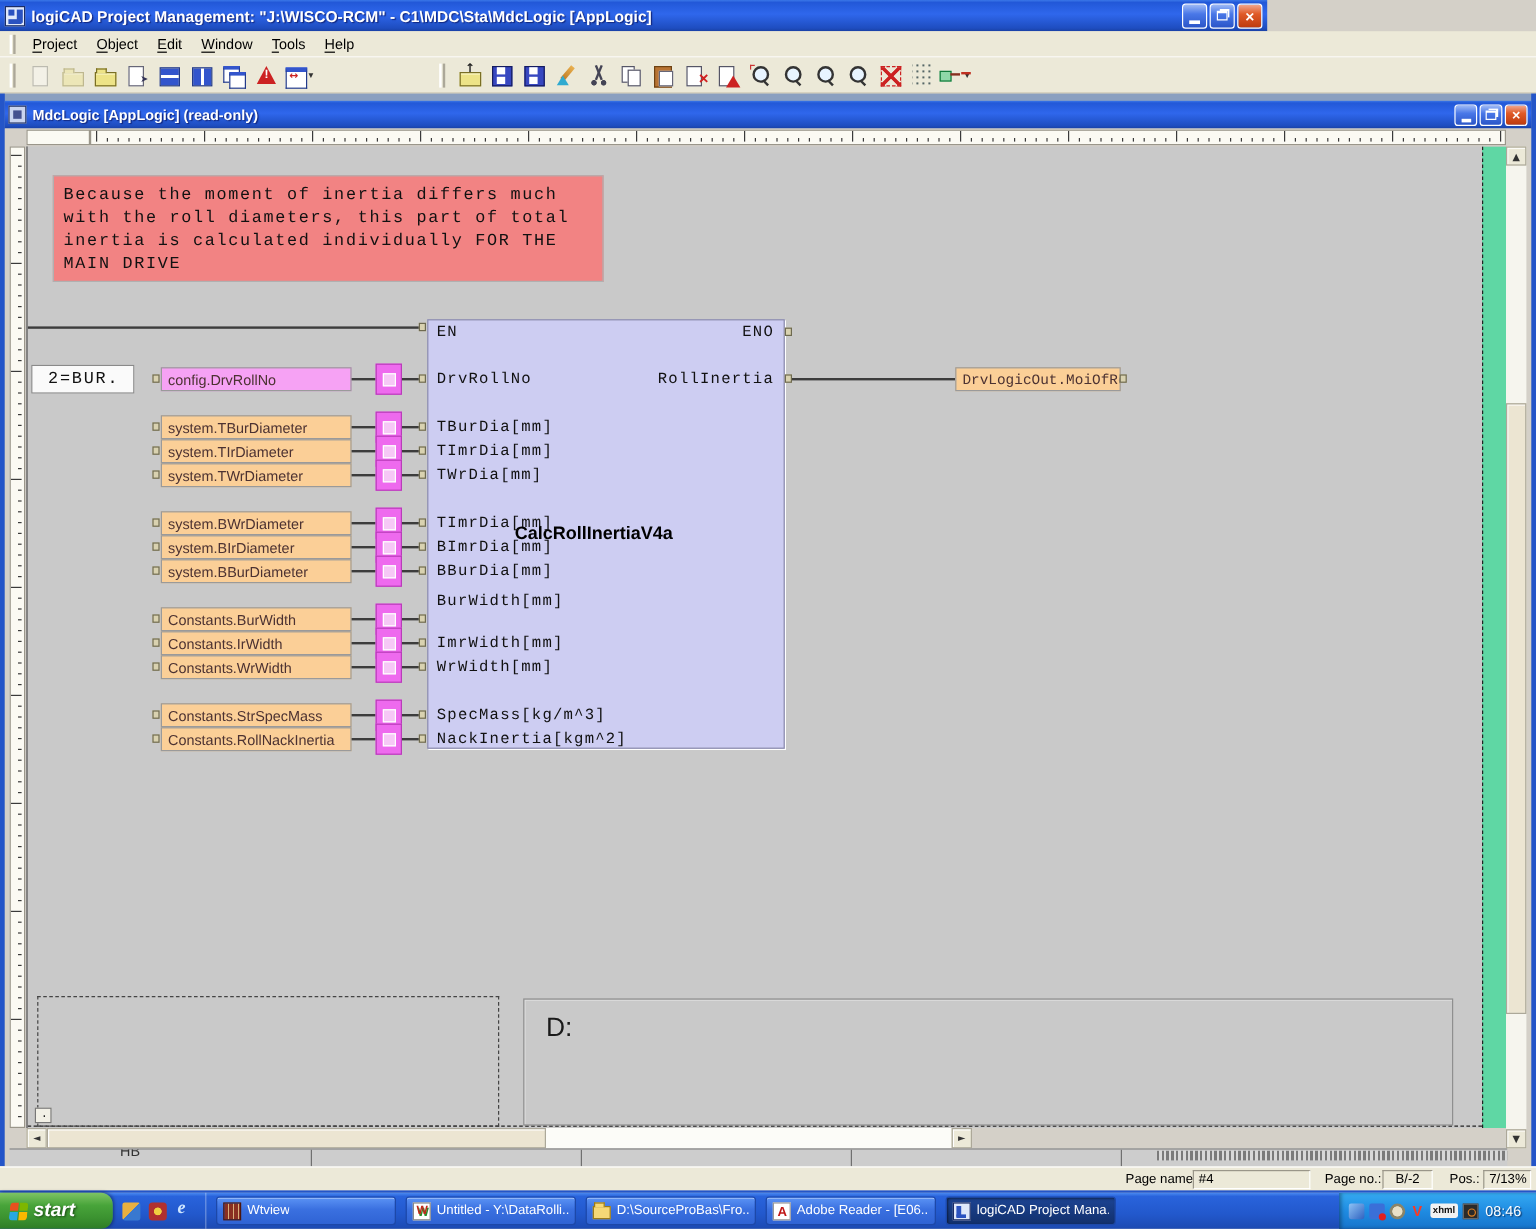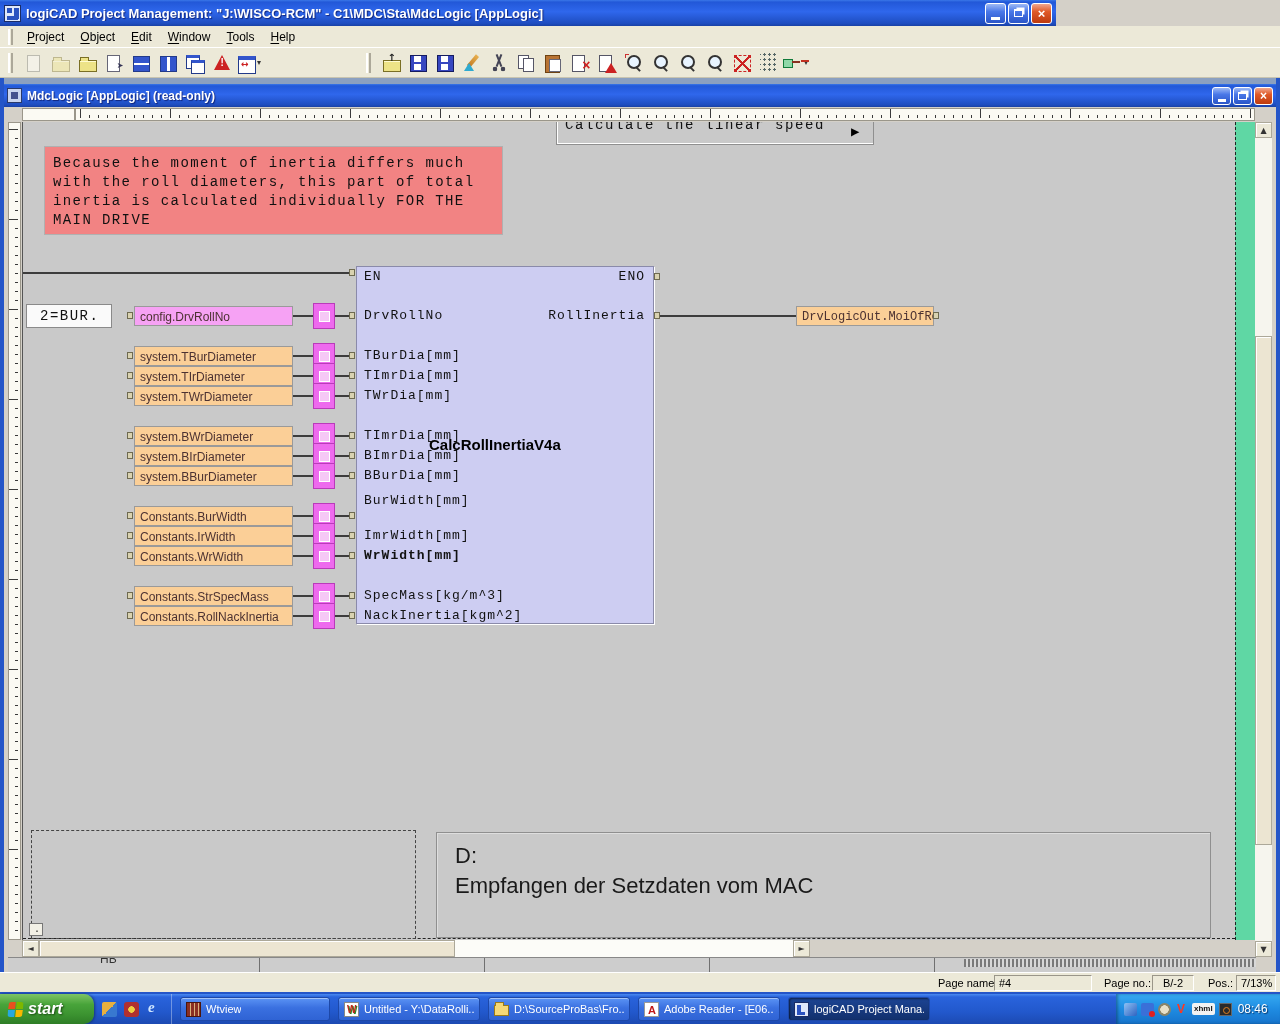--- a/index.html
+++ b/index.html
@@ -559,24 +559,20 @@
         <i style="top: 780px;"></i>
         <i style="top: 789px;"></i>
         <i style="top: 798px;"></i>
         <i style="top: 807px;"></i>
       </div>
 
     <div id="canvas" class="mono">
       <div id="page-margin"></div>
       <div id="page-bottom-line"></div>
 
-      <div id="top-clip-box">
-        <span>Calculate the linear speed</span>
-        <span class="tri">▶</span>
-      </div>
 
       <div id="note-box">Because the moment of inertia differs much
 with the roll diameters, this part of total
 inertia is calculated individually FOR THE
 MAIN DRIVE</div>
 
       <div class="wire" style="left:0;top:150px;width:329px"></div>
       <div class="nub" style="left:326px;top:147px"></div>
 
       <div id="case-box">2=BUR.</div>
@@ -588,36 +584,35 @@
         <div id="fb-name">CalcRollInertiaV4a</div>
       <div class="port" style="left: 7px; top: 41px;">DrvRollNo</div>
           <div class="port" style="left: 7px; top: 81px;">TBurDia[mm]</div>
           <div class="port" style="left: 7px; top: 101px;">TImrDia[mm]</div>
           <div class="port" style="left: 7px; top: 121px;">TWrDia[mm]</div>
           <div class="port" style="left: 7px; top: 161px;">TImrDia[mm]</div>
           <div class="port" style="left: 7px; top: 181px;">BImrDia[mm]</div>
           <div class="port" style="left: 7px; top: 201px;">BBurDia[mm]</div>
           <div class="port" style="left: 7px; top: 226px;">BurWidth[mm]</div>
           <div class="port" style="left: 7px; top: 261px;">ImrWidth[mm]</div>
-          <div class="port" style="left: 7px; top: 281px; font-weight: bold;">WrWidth[mm]</div>
+          <div class="port" style="left: 7px; top: 281px;">WrWidth[mm]</div>
           <div class="port" style="left: 7px; top: 321px;">SpecMass[kg/m^3]</div>
           <div class="port" style="left: 7px; top: 341px;">NackInertia[kgm^2]</div>
         </div>
       <div class="nub" style="left:631px;top:151px"></div>
 
       <div class="nub" style="left:631px;top:190px"></div>
       <div class="wire" style="left:637px;top:193px;width:136px"></div>
       <div class="io-label orange" style="left:773px;top:184px;width:138px">DrvLogicOut.MoiOfRolls</div>
       <div class="nub" style="left:910px;top:190px"></div>
 
       <div id="dashed-box"></div>
       <div id="anchor-box">.</div>
       <div id="comment-box" style="font-family:'Liberation Sans',sans-serif">
         <div class="l1">D:</div>
-        <div class="l2">Empfangen der Setzdaten vom MAC</div>
       </div>
     <div class="io-label pink" style="left: 111px; top: 184px; font-family: &quot;Liberation Sans&quot;, sans-serif;">config.DrvRollNo</div>
         <div class="nub" style="left: 104px; top: 190px;"></div>
         <div class="wire" style="left: 270px; top: 193px; width: 20px;"></div>
         <div class="conn-square" style="left: 290px; top: 181px;"></div>
         <div class="wire" style="left: 312px; top: 193px; width: 16px;"></div>
         <div class="nub" style="left: 326px; top: 190px;"></div>
         <div class="io-label orange" style="left: 111px; top: 224px; font-family: &quot;Liberation Sans&quot;, sans-serif;">system.TBurDiameter</div>
         <div class="nub" style="left: 104px; top: 230px;"></div>
         <div class="wire" style="left: 270px; top: 233px; width: 20px;"></div>

